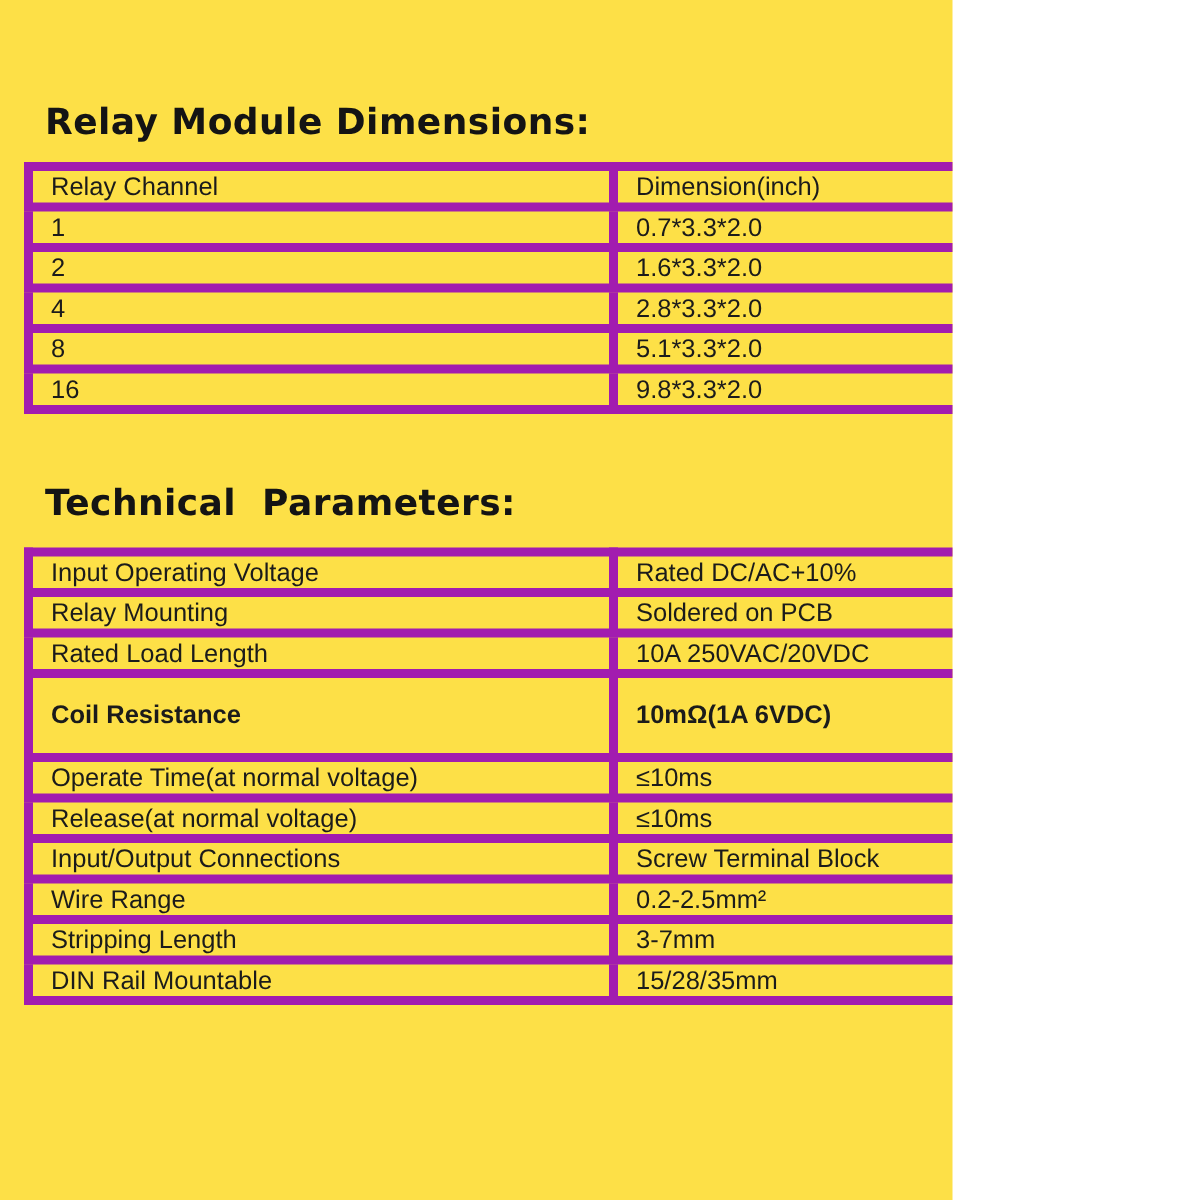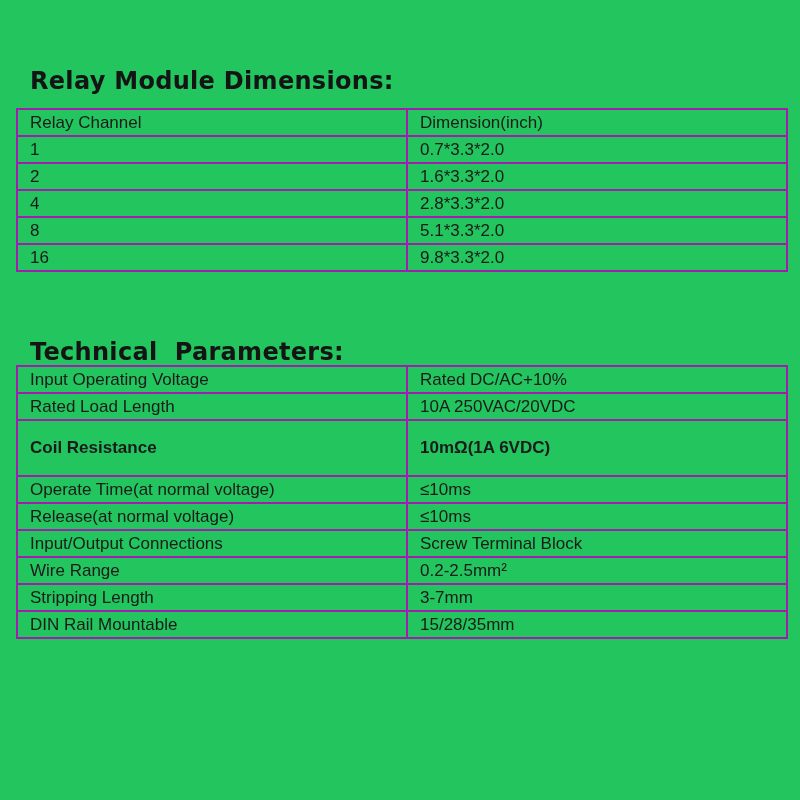--- a/index.html
+++ b/index.html
@@ -1,54 +1,54 @@
 <!DOCTYPE html>
 <html><head>
 <meta charset="utf-8">
 <style>
   * { margin: 0; padding: 0; box-sizing: border-box; }
   html, body { width: 800px; height: 800px; background: #ffffff; }
   body { font-family: "Liberation Sans", sans-serif; }
 
   .page {
     position: relative;
-    width: 800px;
+    width: 635px;
     height: 800px;
-    background: #22c55e;
+    background: #fde047;
     overflow: hidden;
   }
 
   .section-title {
     position: absolute;
     left: 30px;
     font-family: "DejaVu Sans", sans-serif;
     font-weight: bold;
     font-size: 24px;
     color: #141414;
     letter-spacing: 0.3px;
     white-space: pre;
   }
   .title-dimensions { top: 67px; }
-  .title-technical  { top: 338px; }
+  .title-technical  { top: 321px; }
 
   table.spec {
     position: absolute;
     left: 16px;
     width: 770px;
     border-collapse: collapse;
     table-layout: fixed;
   }
   .tbl-dimensions { top: 108px; }
   .tbl-technical  { top: 365px; }
 
   table.spec col.c1 { width: 390px; }
   table.spec col.c2 { width: 380px; }
 
   table.spec td {
-    border: 2px solid #a21caf;
+    border: 6px solid #a21caf;
     height: 27px;
     padding: 0 6px 0 12px;
     font-family: "Liberation Sans", sans-serif;
     font-size: 17px;
     line-height: 1.15;
     color: #1b1b1b;
     vertical-align: middle;
     white-space: nowrap;
     overflow: hidden;
   }
@@ -101,20 +101,24 @@
     <colgroup>
         <col class="c1">
         <col class="c2">
       </colgroup>
     <tbody>
       <tr>
         <td>Input Operating Voltage</td>
         <td>Rated DC/AC+10%</td>
       </tr>
       <tr>
+        <td>Relay Mounting</td>
+        <td>Soldered on PCB</td>
+      </tr>
+      <tr>
         <td>Rated Load Length</td>
         <td>10A 250VAC/20VDC</td>
       </tr>
       <tr class="row-tall">
         <td>Coil Resistance</td>
         <td>10mΩ(1A 6VDC)</td>
       </tr>
       <tr>
         <td>Operate Time(at normal voltage)</td>
         <td>≤10ms</td>

